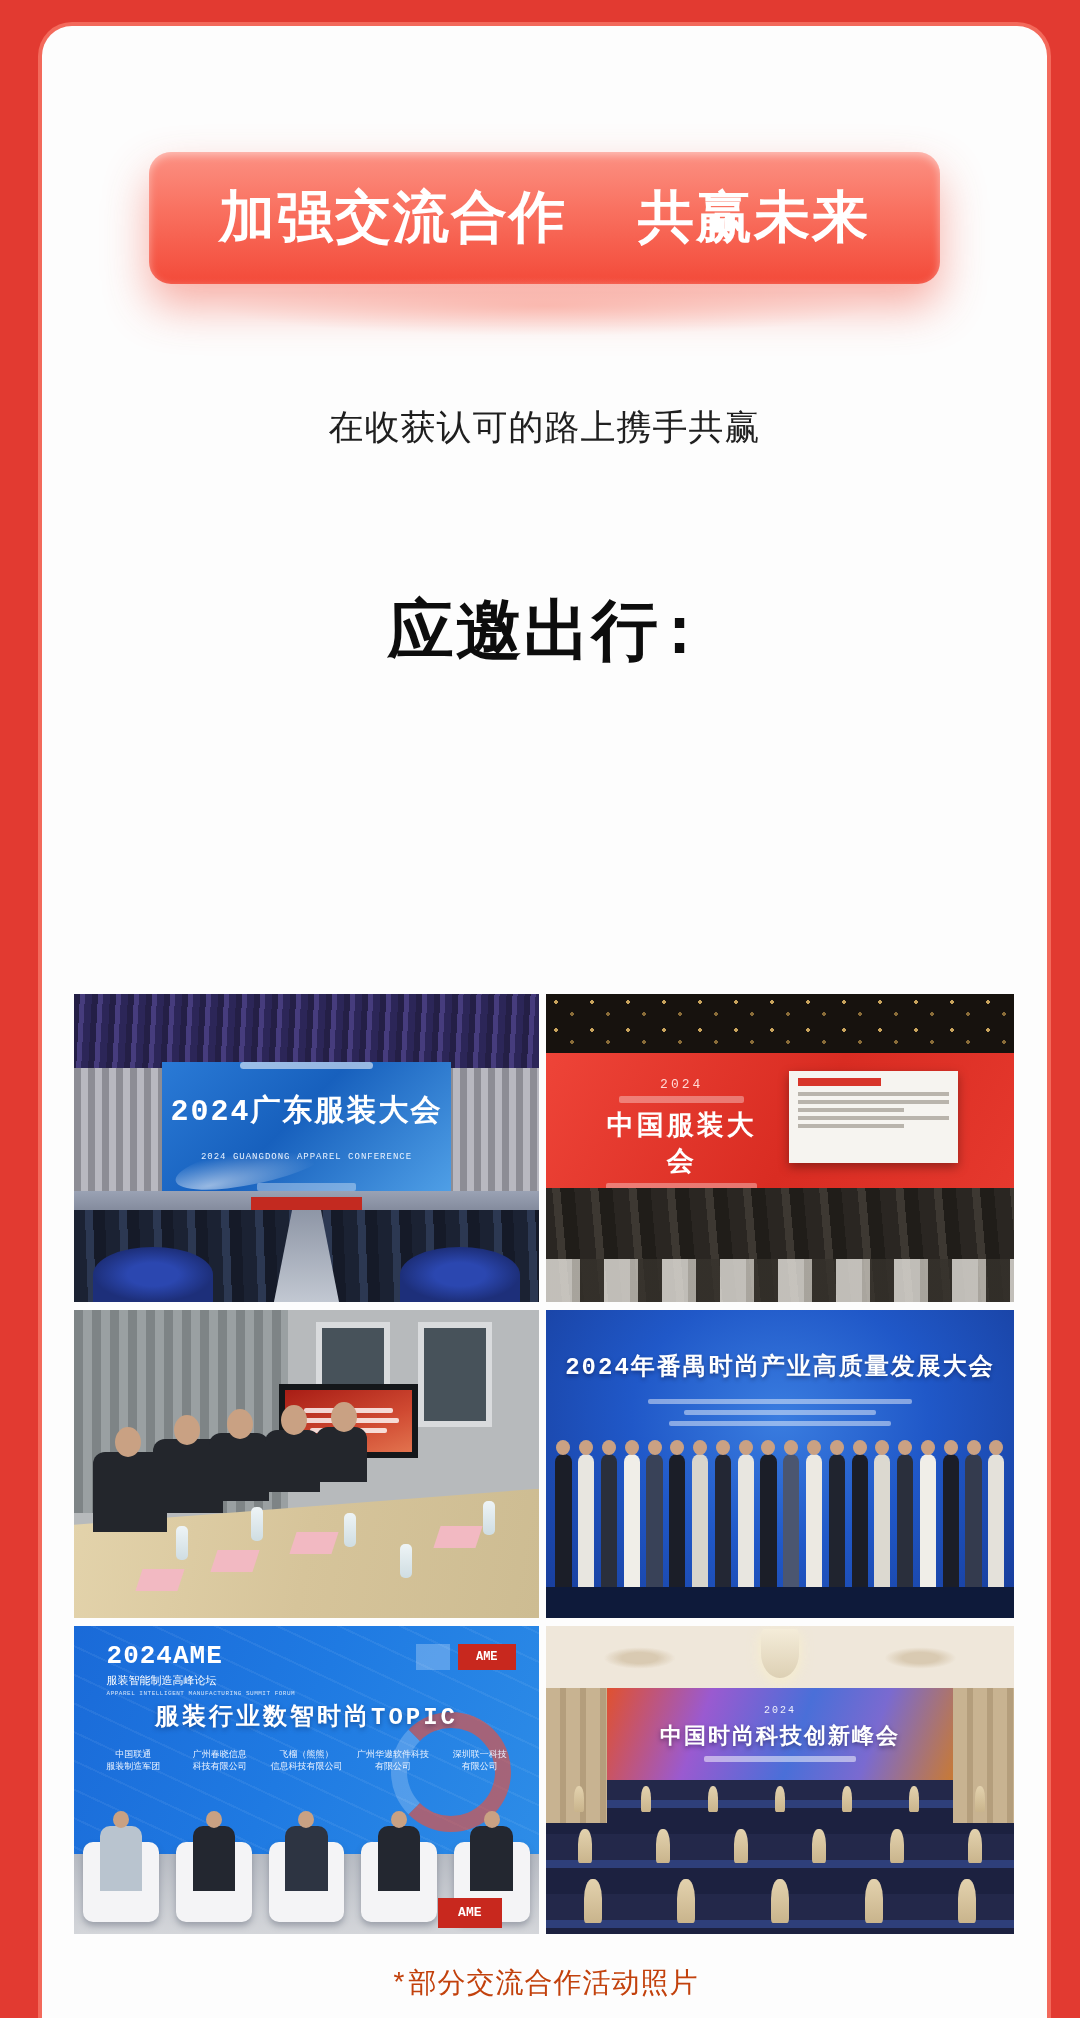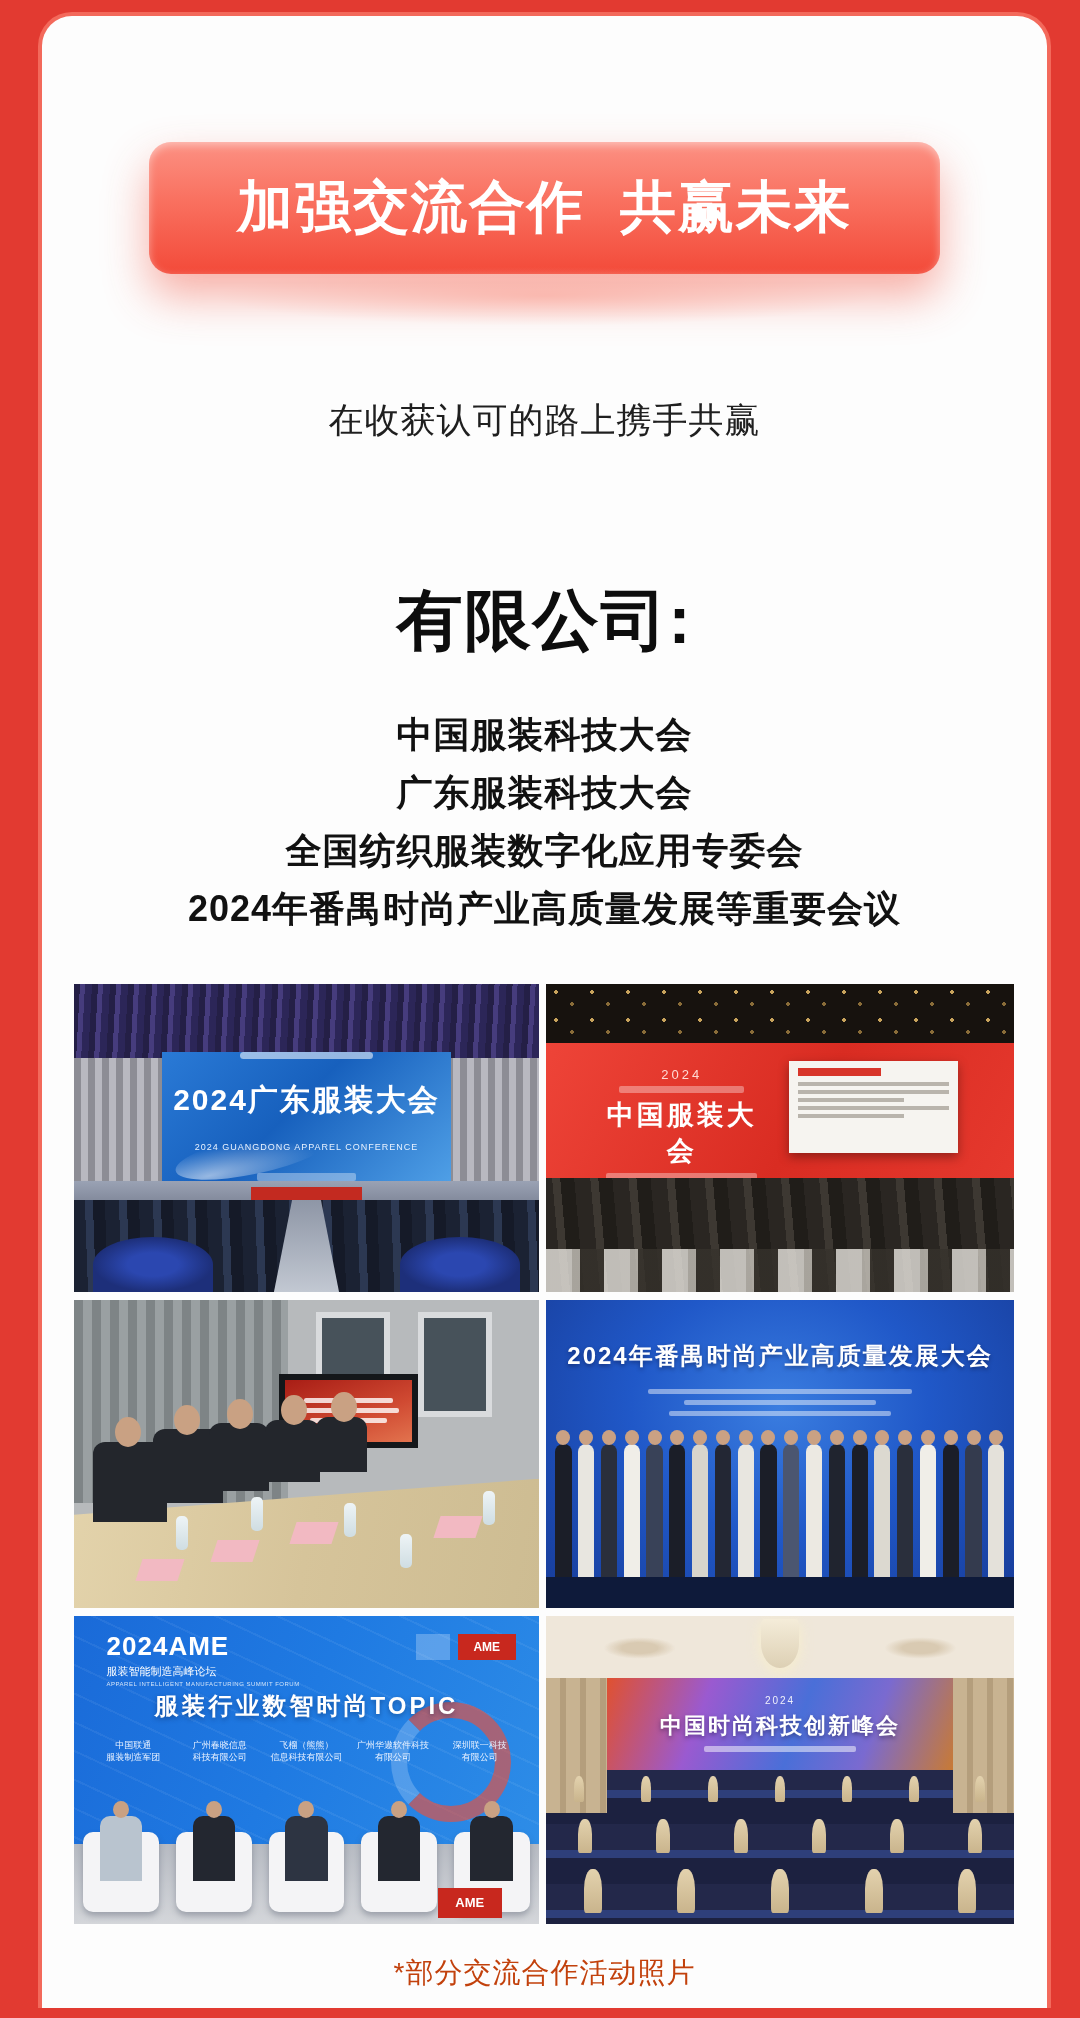--- a/index.html
+++ b/index.html
@@ -3,23 +3,23 @@
 <meta charset="utf-8">
 <style>
   * { margin:0; padding:0; box-sizing:border-box; }
   html,body { width:1080px; }
   body { font-family:"Liberation Sans","DejaVu Sans",sans-serif; }
 
   .page { position:relative; width:1080px; height:2018px; background:#e23a31; overflow:hidden; }
 
   
   .card {
-    position:absolute; left:38px; top:12px; width:1013px; height:1996px;
+    position:absolute; left:38px; top:22px; width:1013px; height:1996px;
     background:#fdfdfd; border:4px solid #f3695b;
-    border-radius:34px 34px 0 0; border-bottom:none;
+    border-radius:34px 34px 0 0; border-bottom:none;font-family:Liberation Mono, monospace;
   }
 
   
   .banner {
     position:absolute; left:107px; top:126px; width:791px; height:132px;
     border-radius:22px;
     background:linear-gradient(180deg,#fc9183 0%, #f9705f 45%, #f34a39 100%);
     box-shadow:0 22px 45px rgba(242,80,60,.45), inset 0 3px 8px rgba(255,255,255,.45);
     display:flex; align-items:center; justify-content:center;
   }
@@ -191,28 +191,22 @@
   <div class="card">
 
     <div class="banner">
       <span class="banner-title">加强交流合作  共赢未来</span>
     </div>
 
     <div class="intro">
       <p>在收获认可的路上携手共赢</p>
     </div>
 
-    <h2 class="invited-heading">有限公司:</h2>
-
-    <ul class="events" id="events-list">
-        <li>中国服装科技大会</li>
-        <li>广东服装科技大会</li>
-        <li>全国纺织服装数字化应用专委会</li>
-        <li>2024年番禺时尚产业高质量发展等重要会议</li>
-      </ul>
+    <h2 class="invited-heading">应邀出行:</h2>
+
 
     <div class="grid">
 
       <div class="photo">
         <div class="p1-ceiling"></div>
         <div class="p1-curtain left"></div>
         <div class="p1-curtain right"></div>
         <div class="p1-screen">
           <div class="p1-swoosh"></div>
           <div class="p1-logos"></div>

